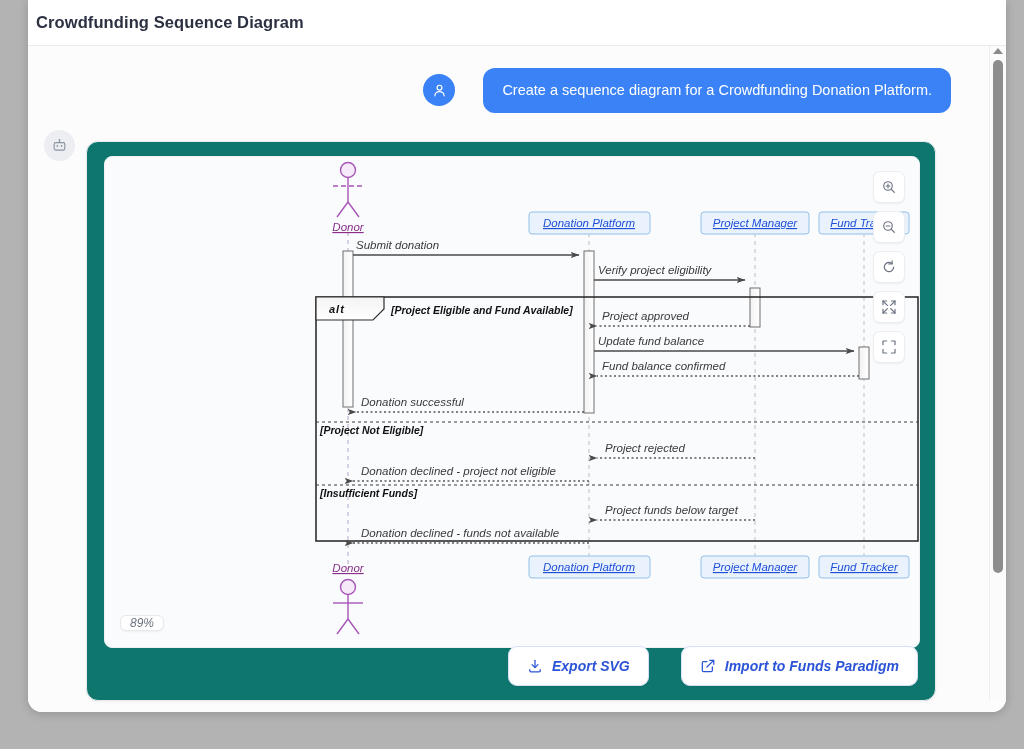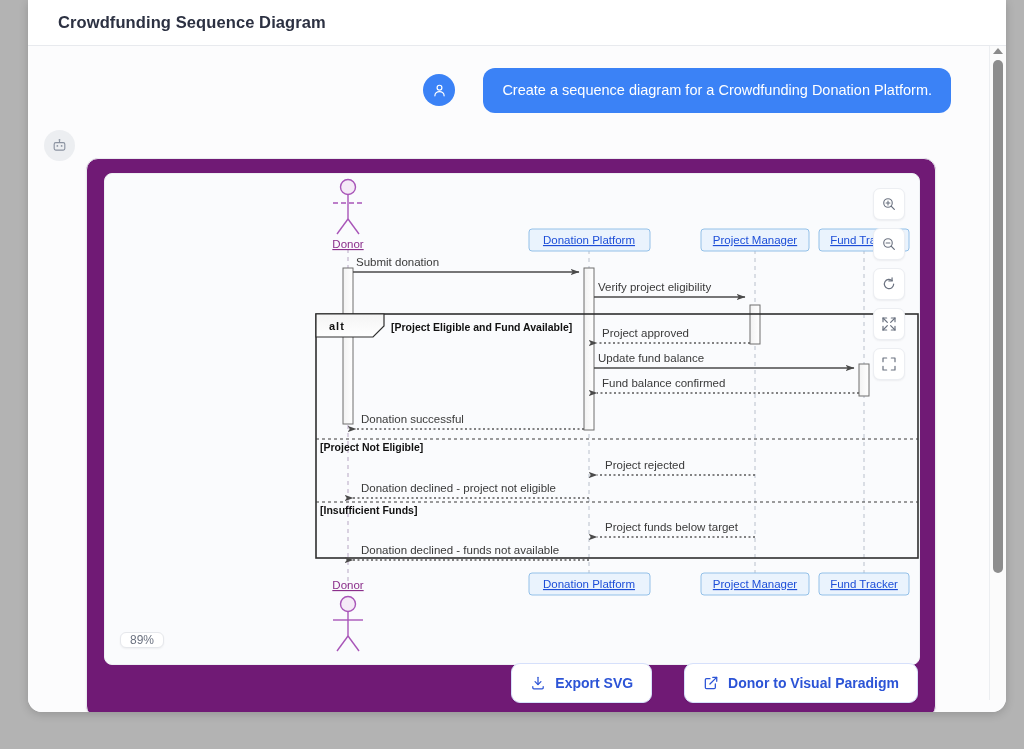--- a/index.html
+++ b/index.html
@@ -14,21 +14,21 @@
     background:#ffffff;
     border-radius:0 0 14px 14px;
     box-shadow:0 2px 10px rgba(0,0,0,.18);
     overflow:hidden;
   }
   .titlebar{
     height:46px;
     background:#ffffff;
     border-bottom:1px solid #e8eaee;
     display:flex;align-items:center;
-    padding-left:30px;
+    padding-left:8px;
     box-sizing:border-box;
   }
   .title-text{
     font-size:16.5px;font-weight:700;color:#2c3142;
     letter-spacing:.1px;
   }
   .content-area{
     position:absolute;top:46px;left:0;right:0;bottom:0;
     background:#fcfcfd;
     overflow:hidden;
@@ -65,25 +65,26 @@
     max-width:520px;
     line-height:1.3;
   }
   .avatar-bot{
     position:absolute;left:16px;top:84px;
     width:31px;height:31px;border-radius:50%;
     background:#eceef1;display:flex;align-items:center;justify-content:center;
   }
   
   .diagram-card{
-    position:absolute;left:58px;top:112px;width:848px;height:558px;
-    background:#701a75;
+    position:absolute;left:58px;top:95px;width:848px;height:558px;
+    background:#0f766e;
     border:1px solid #e9ebef;
     border-radius:12px;
     box-shadow:0 1px 3px rgba(20,20,40,.05);
+    font-style:italic;
   }
   .canvas{
     position:absolute;left:17px;top:14px;width:814px;height:490px;
     background:#fafbfd;
     border:1px solid #eef0f4;
     border-radius:8px;
     overflow:hidden;
   }
   .zoom-badge{
     position:absolute;left:15px;bottom:16px;
@@ -384,21 +385,21 @@
           <span>Export SVG</span>
         </div>
         <div class="btn">
           <svg width="16" height="16" viewBox="0 0 24 24">
             <g fill="none" stroke="#2c54d6" stroke-width="1.9" stroke-linecap="round" stroke-linejoin="round">
               <path d="M18.5 13.5v5.2a1.8 1.8 0 0 1-1.8 1.8H5.3a1.8 1.8 0 0 1-1.8-1.8V7.3a1.8 1.8 0 0 1 1.8-1.8h5.2"></path>
               <polyline points="14.6,3.4 20.6,3.4 20.6,9.4"></polyline>
               <line x1="10.4" y1="13.6" x2="20.4" y2="3.6"></line>
             </g>
           </svg>
-          <span>Donor to Visual Paradigm</span>
+          <span>Import to Funds Paradigm</span>
         </div>
       </div>
     </div>
 
     <div class="scrollbar">
       <div class="sb-arrow"></div>
       <div class="sb-thumb"></div>
     </div>
 
   </div>

